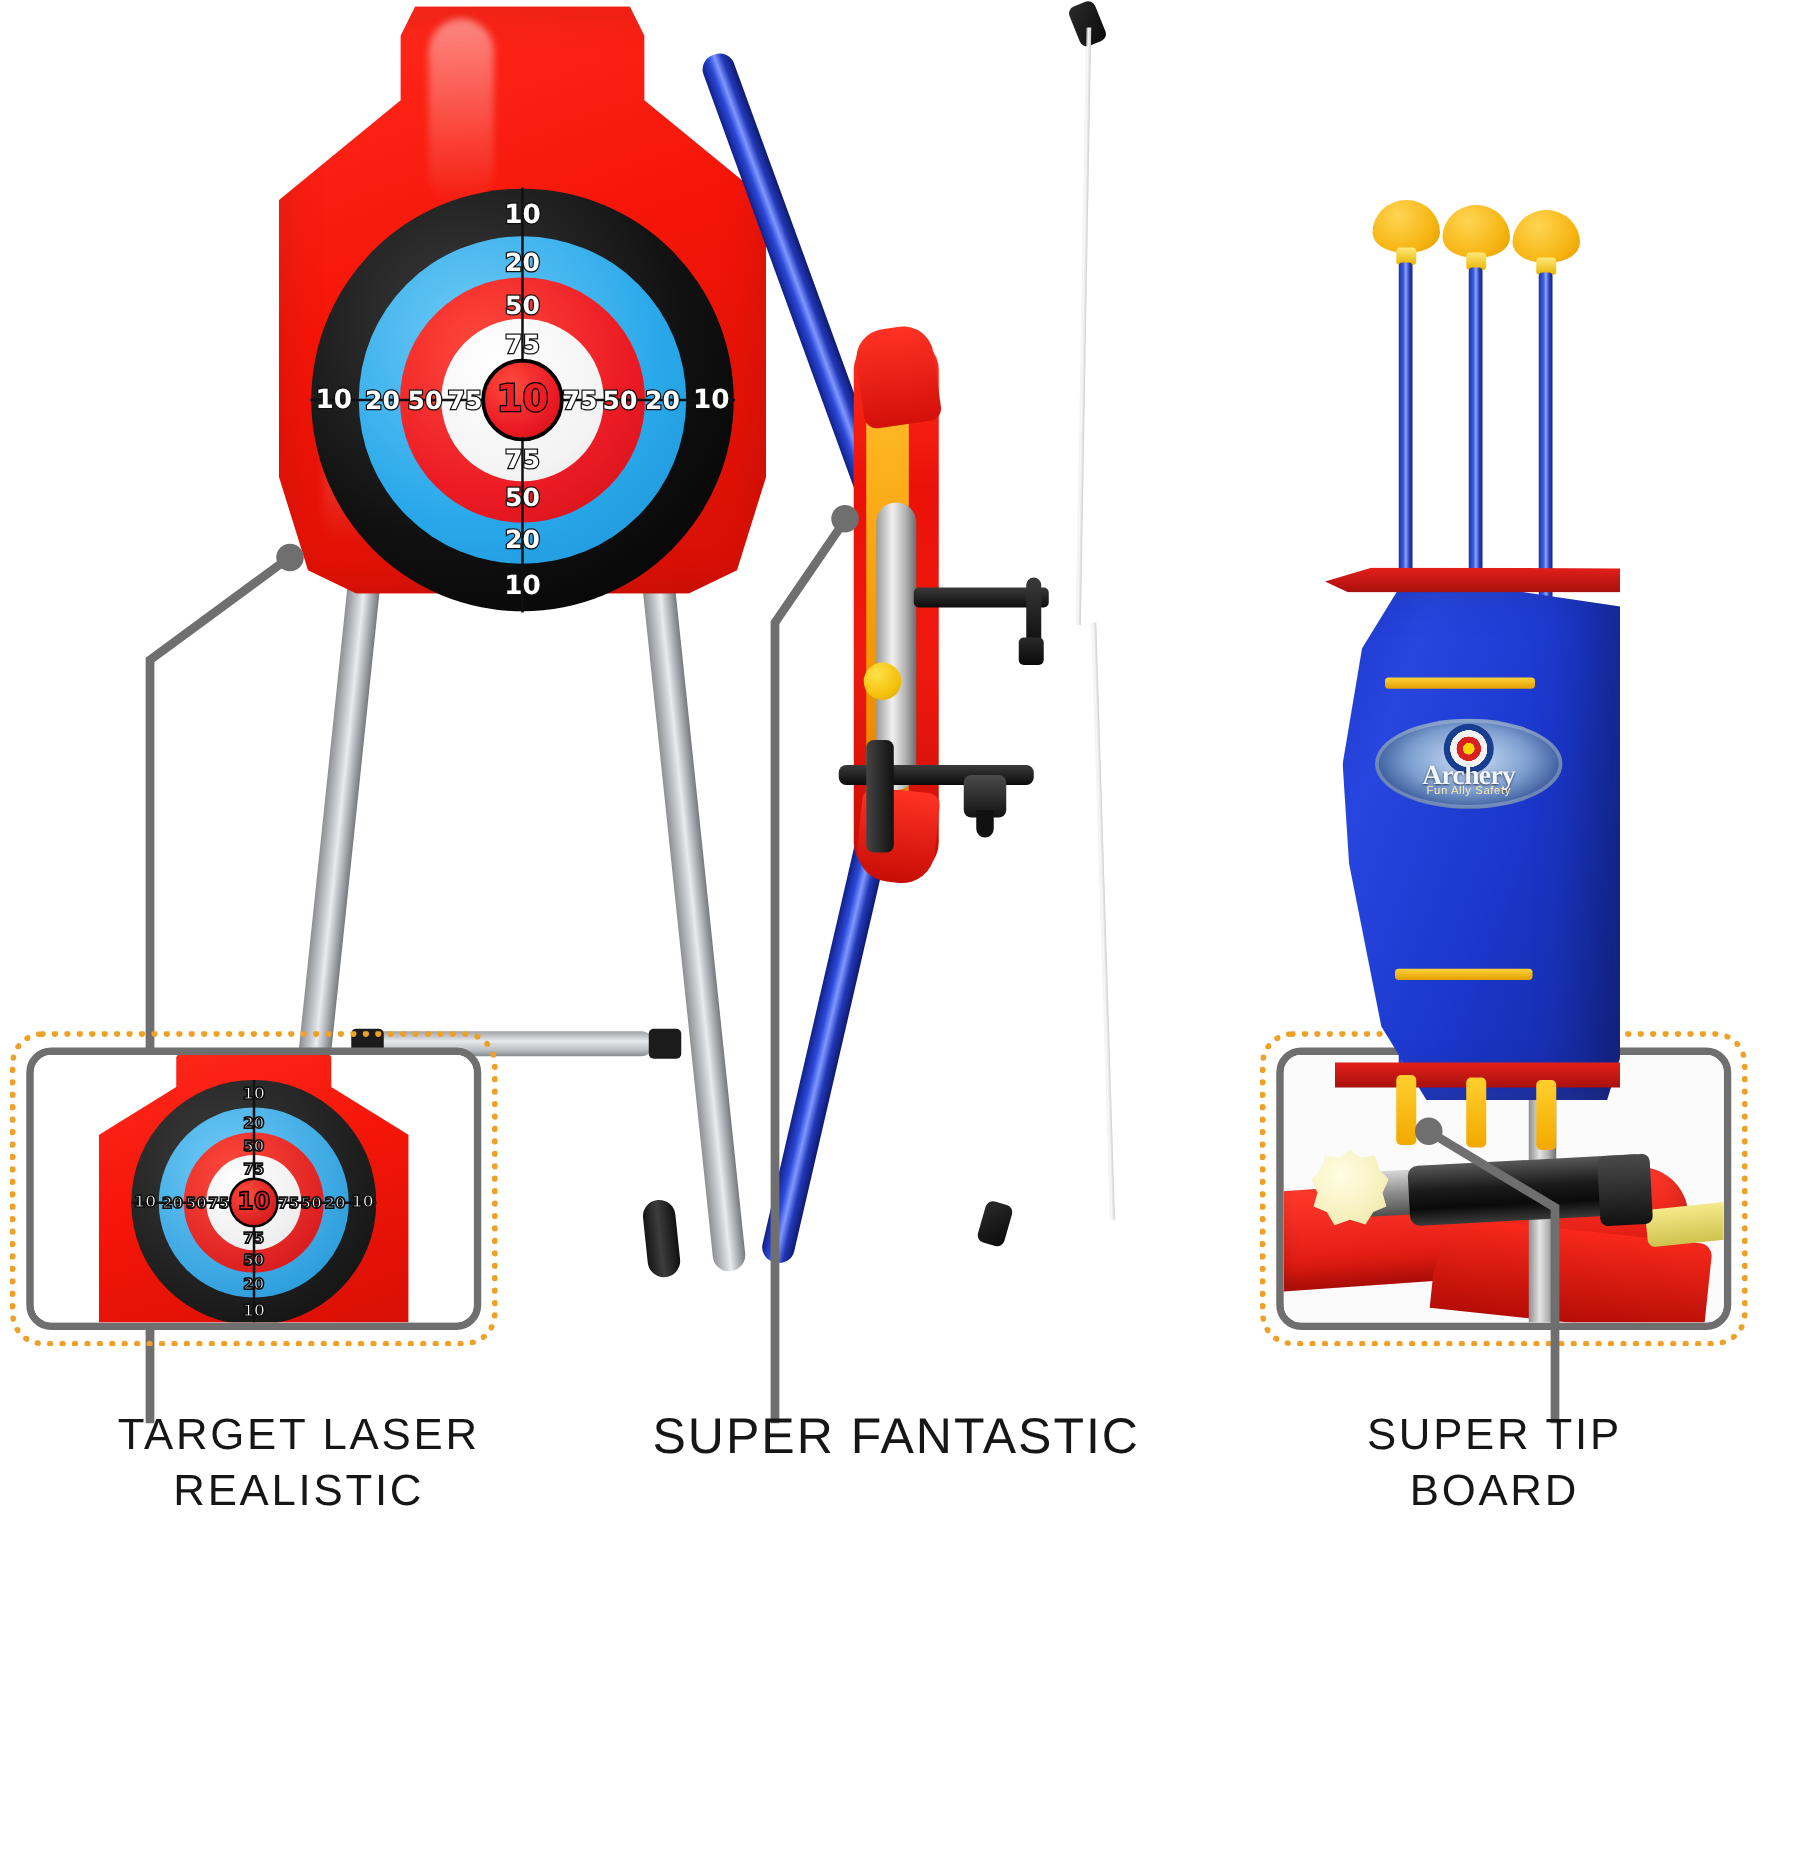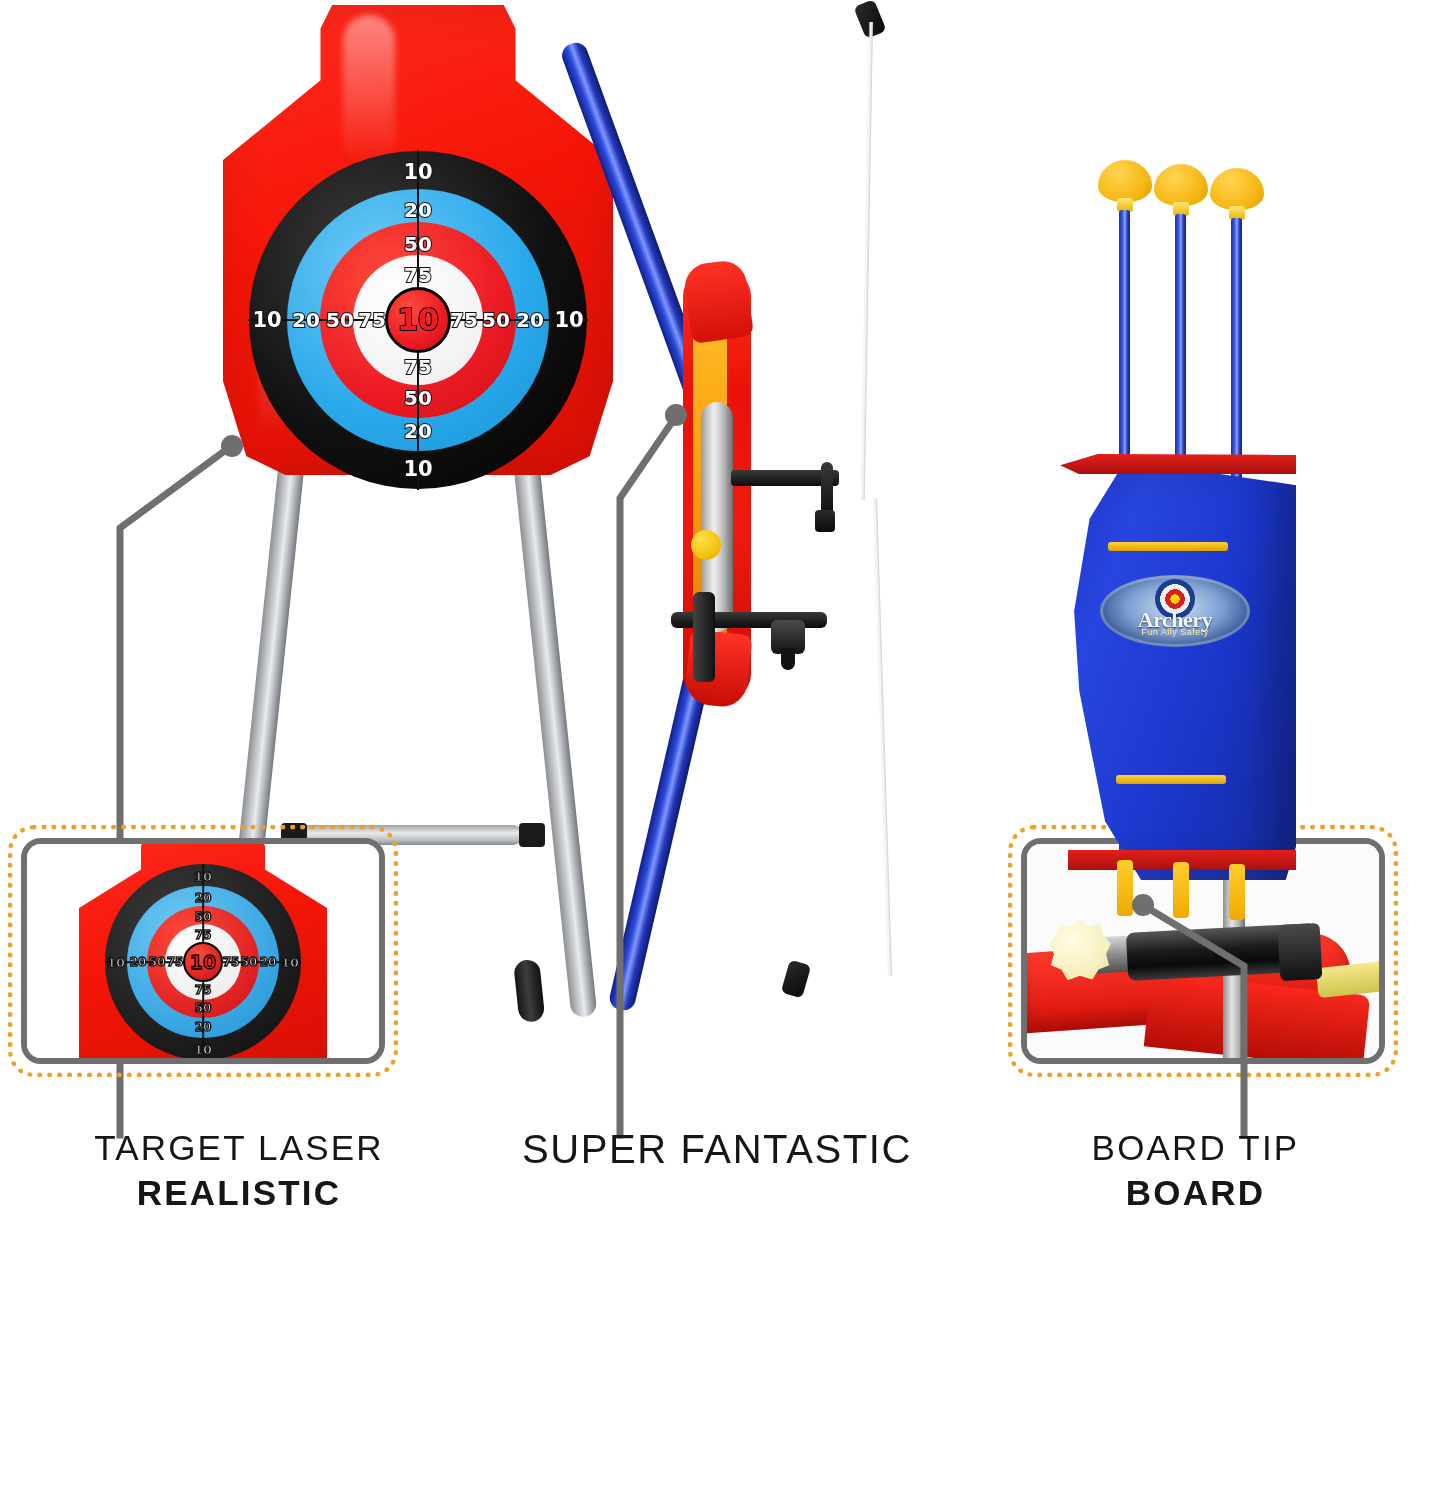--- a/index.html
+++ b/index.html
@@ -27,21 +27,21 @@
     left: 0; right: 0;
     text-align: center;
     color: #161616;
     font-family: "Liberation Sans", sans-serif;
     font-weight: 400;
     font-size: 35px;
     letter-spacing: 2.2px;
     line-height: 45px;
     white-space: nowrap;
   }
-  .feature-label .l2 { display: block; font-weight: bold; }
+  .feature-label .l2 { display: block; }
   .lbl-left  { top: 1125px; }
   .lbl-mid   { top: 1127px; font-size: 40px; letter-spacing: 1.6px;}
   .lbl-right { top: 1125px; }
 
   
   .inset-wrap {
     position: absolute;
     bottom: 8px;
     width: 390px;
     height: 252px;
@@ -503,19 +503,19 @@
       <div class="arrow-nock" style="left:157px; top:702px;"></div>
       <div class="arrow-nock" style="left:213px; top:704px;"></div>
     </div>
 
     <svg class="callout" style="left:0; top:870px; width:479px; height:270px;">
       <circle cx="187" cy="35" r="11" fill="#6F6F6F"></circle>
       <path d="M195 40 L288 96 L288 265" stroke="#6F6F6F" stroke-width="7" fill="none" stroke-linecap="square"></path>
     </svg>
 
     <div class="feature-label lbl-right">
-      <span>BOARD TIP</span>
+      <span>SUPER TIP</span>
       <span class="l2">BOARD</span>
     </div>
 
   </div>
 
 </div>
 
 </body></html>

